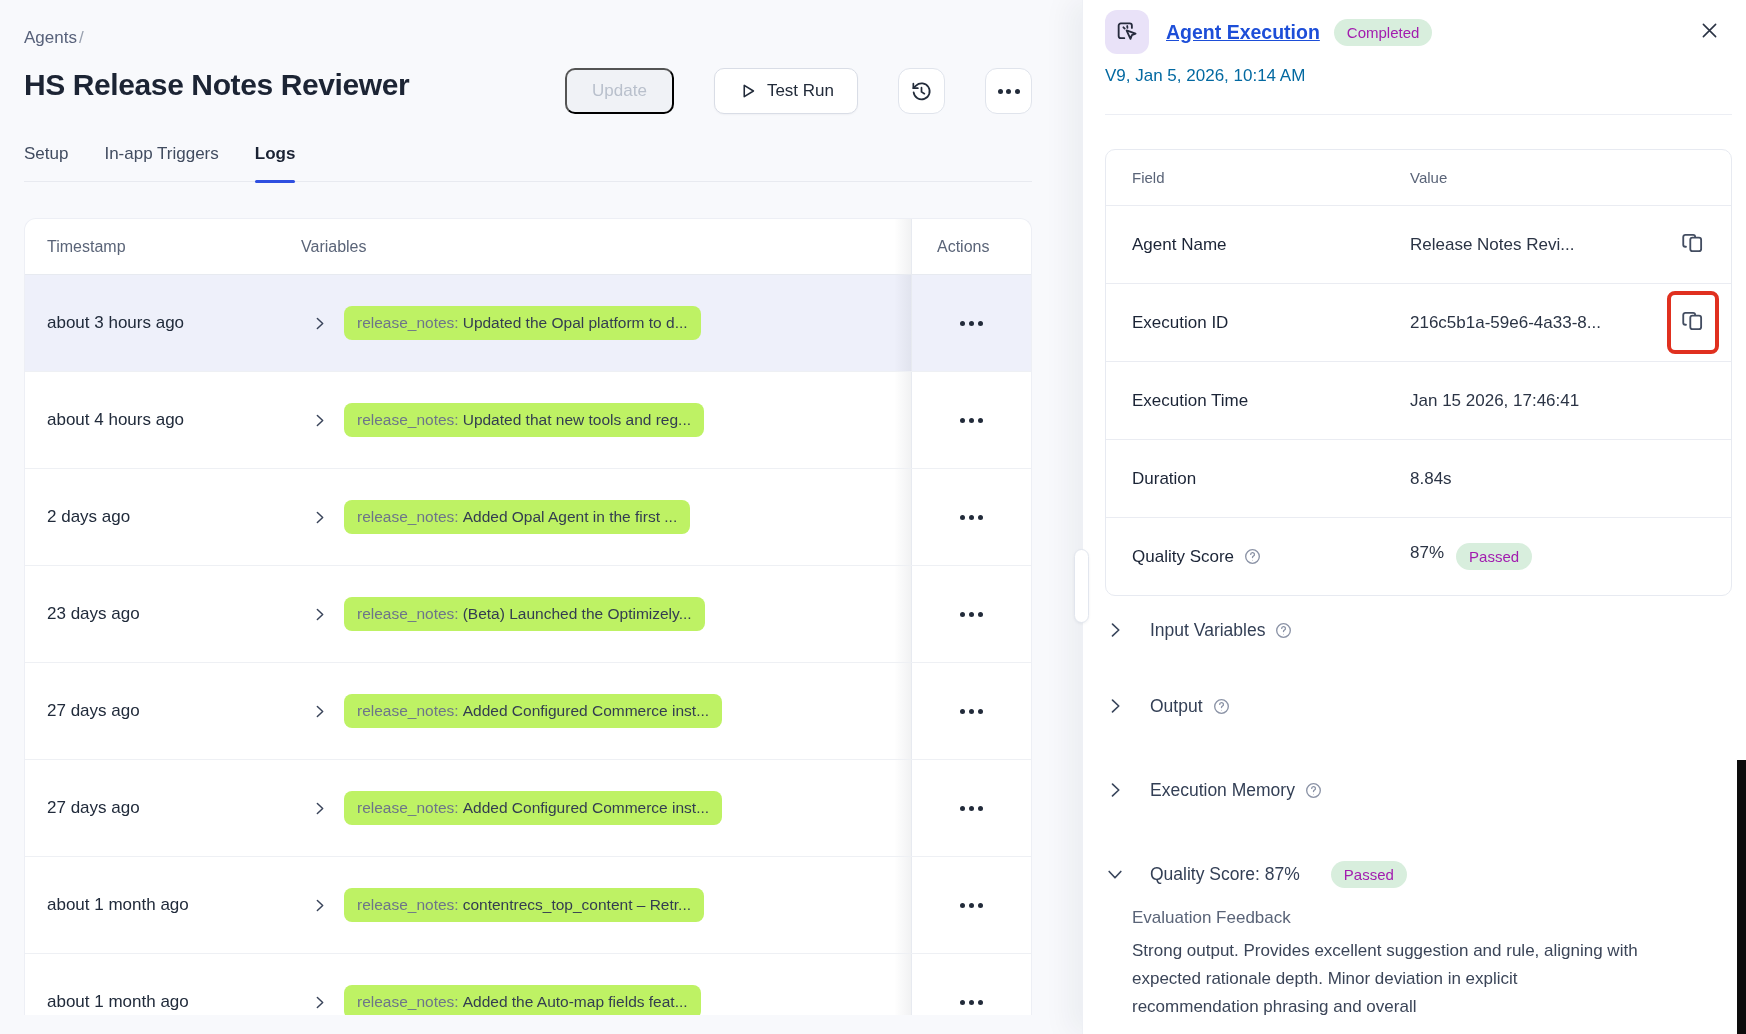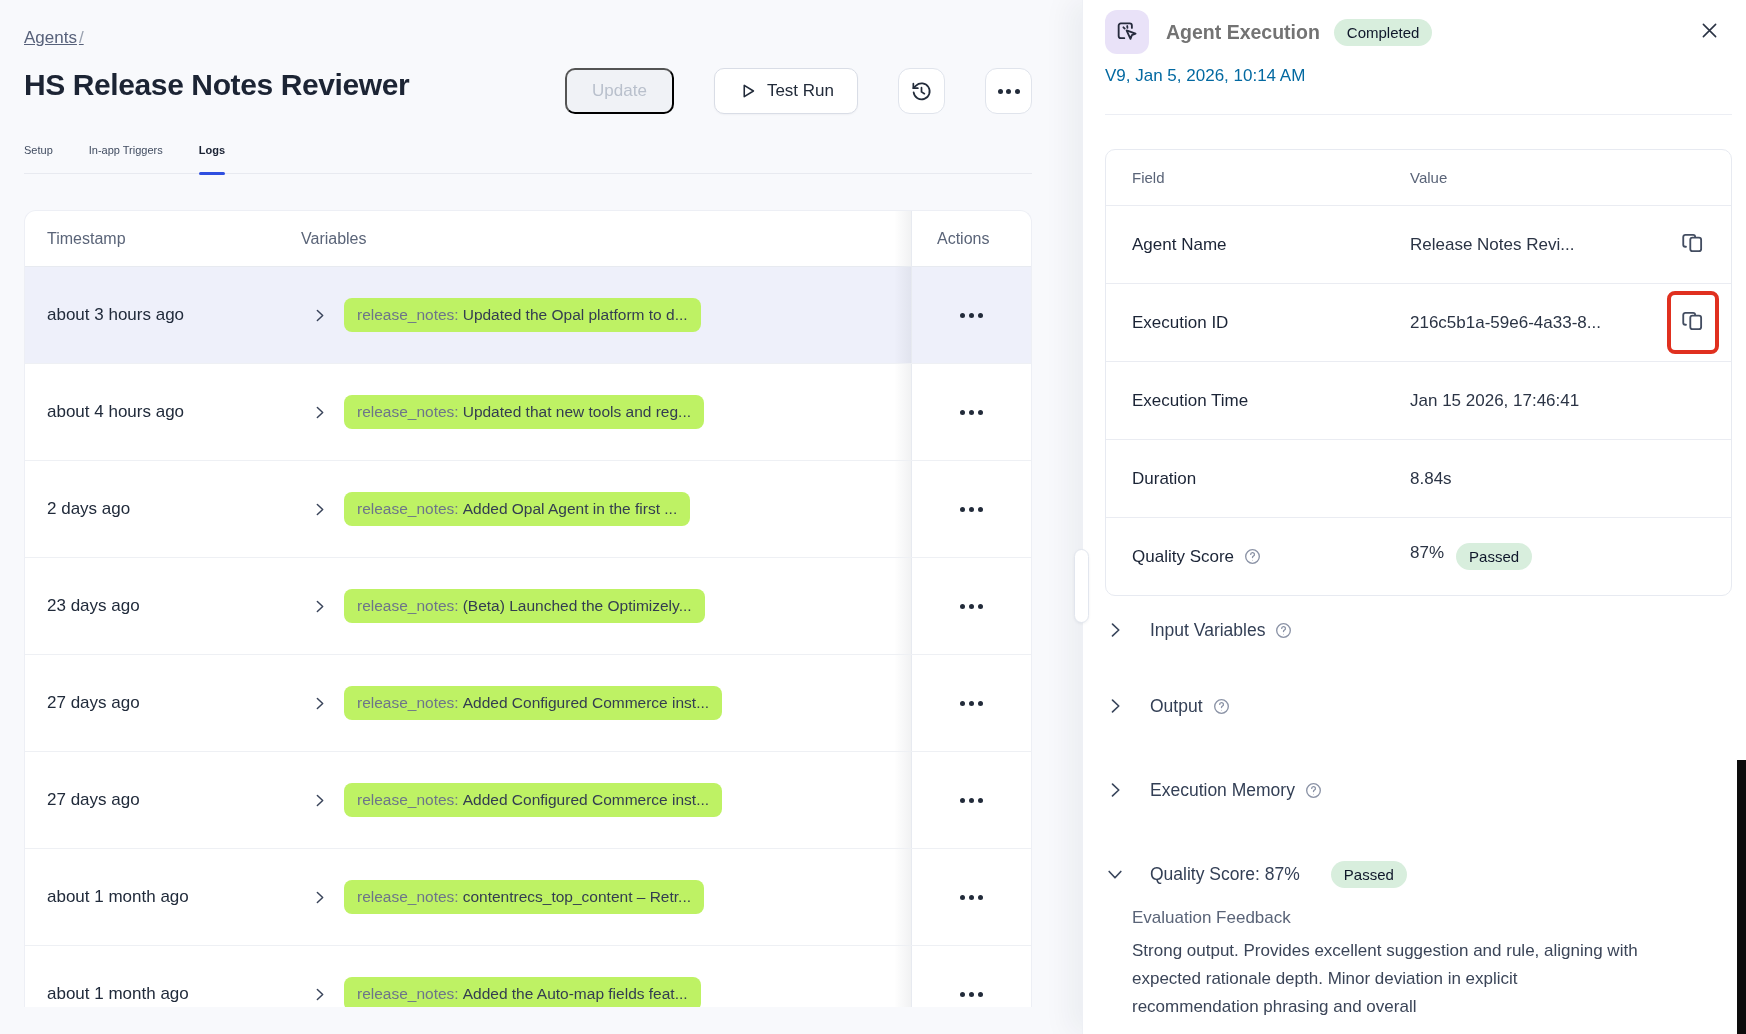--- a/index.html
+++ b/index.html
@@ -2,34 +2,34 @@
 <html><head>
 <meta charset="utf-8">
 <style>
   * { margin:0; padding:0; box-sizing:border-box; }
   html,body { width:1746px; height:1034px; overflow:hidden; }
   body { font-family:"Liberation Sans", sans-serif; background:#f8f9fc; position:relative; color:#242e3f; }
 
   
   .main { position:absolute; left:0; top:0; width:1082px; height:1034px; padding:28px 50px 0 24px; }
 
-  .breadcrumb { font-size:17px; color:#57617a; display:flex; gap:2px; align-items:center;text-decoration:underline; }
+  .breadcrumb { font-size:17px; color:#57617a; display:flex; gap:2px; align-items:center; }
   .breadcrumb .sep { color:#9aa1b0; }
 
   .header-row { display:flex; margin-top:20px; }
   .page-title { font-size:30px; font-weight:700; color:#1c2434; letter-spacing:-0.4px; }
   .toolbar { margin-left:auto; display:flex; align-items:center; gap:40px; }
   .btn { height:46px; border-radius:10px; display:inline-flex; align-items:center; justify-content:center; font-size:17px; cursor:pointer; }
   .btn-disabled { background:#f0f2f6; color:#b9c0cc; padding:0 25px; font-weight:500; }
   .btn-secondary { background:#ffffff; border:1px solid #d9dde6; color:#222b3a; padding:0 23px; gap:9px; font-weight:500; box-shadow:0 1px 2px rgba(20,30,55,0.04); }
   .btn-icon { width:47px; background:#ffffff; border:1px solid #e0e4ec; border-radius:12px; color:#222b3a; }
   .btn svg { display:block; }
 
   .tabs { display:flex; margin-top:30px; border-bottom:1px solid #e8eaf0; }
-  .tab { font-size:11px; color:#414c60; padding:0 0 17px 0; margin-right:36px; position:relative; cursor:pointer; }
+  .tab { font-size:17px; color:#414c60; padding:0 0 17px 0; margin-right:36px; position:relative; cursor:pointer; }
   .tab.active { color:#1a2233; font-weight:600; }
   .tab.active::after { content:''; position:absolute; left:0; right:0; bottom:-2px; height:3px; background:#2f4fe0; border-radius:2px; }
 
   
   .logs-card { margin-top:36px; background:#ffffff; border:1px solid #edeff5; border-bottom:none; border-radius:12px 12px 0 0; overflow:hidden; height:797px; }
   .lt-grid { display:grid; grid-template-columns:276px 1fr 120px; align-items:center; }
   .lt-header { height:56px; border-bottom:1px solid #e7eaf0; color:#5a6478; font-size:16px; }
   .lt-row { height:97px; border-bottom:1px solid #eef0f4; background:#ffffff; }
   .lt-row.selected { background:#eef0fa; }
   .cell-ts { padding-left:22px; font-size:17px; color:#212b3b; }
@@ -46,22 +46,22 @@
   .dots-btn { border:none; background:transparent; cursor:pointer; display:flex; gap:4px; align-items:center; }
   .dots-btn i { width:5px; height:5px; border-radius:50%; background:#222b3a; display:block; }
 
   
   .panel-handle { position:absolute; left:1074px; top:549px; width:15px; height:74px; background:#ffffff; border:1px solid #e2e6ee; border-radius:10px; z-index:6; box-shadow:0 1px 3px rgba(20,30,55,0.06); cursor:col-resize; }
 
   
   .panel { position:absolute; left:1082px; top:0; width:664px; height:1034px; background:#ffffff; border-left:1px solid #eef0f5; box-shadow:-14px 0 26px rgba(25,33,61,0.05); padding:10px 14px 0 22px; z-index:4; }
   .panel-header { display:flex; align-items:center; }
   .agent-icon { width:44px; height:44px; border-radius:12px; background:#e9e2f8; display:flex; align-items:center; justify-content:center; flex:none; }
-  .panel-title { font-size:19.5px; font-weight:700; color:#737373; margin-left:17px; }
-  .badge { background:#d8eedd; color:#0f172a; border-radius:999px; padding:5px 13px; font-size:15px; font-weight:500; white-space:nowrap; }
+  .panel-title { font-size:19.5px; font-weight:700; color:#1d4ed8; margin-left:17px;text-decoration:underline; }
+  .badge { background:#d8eedd; color:#a21caf; border-radius:999px; padding:5px 13px; font-size:15px; font-weight:500; white-space:nowrap; }
   .panel-header .badge { margin-left:14px; }
   .close-btn { margin-left:auto; width:30px; height:30px; display:flex; align-items:center; justify-content:center; background:none; border:none; cursor:pointer; color:#2a3344; margin-right:8px; }
   .version-line { margin-top:12px; font-size:17px; color:#0369a1; }
   .panel-divider { margin-top:28px; border:none; border-top:1px solid #eceef4; }
 
   .details-card { margin-top:34px; border:1px solid #e7eaf1; border-radius:10px; overflow:hidden; }
   .dt-grid { display:grid; grid-template-columns:278px 1fr 64px; align-items:center; padding:0 6px 0 26px; }
   .dt-header { height:55px; color:#5a6478; font-size:15px; }
   .dt-row { height:78px; border-top:1px solid #eaecf2; }
   .dt-field { font-size:17px; color:#1b2436; font-weight:500; display:flex; align-items:center; gap:9px; }

